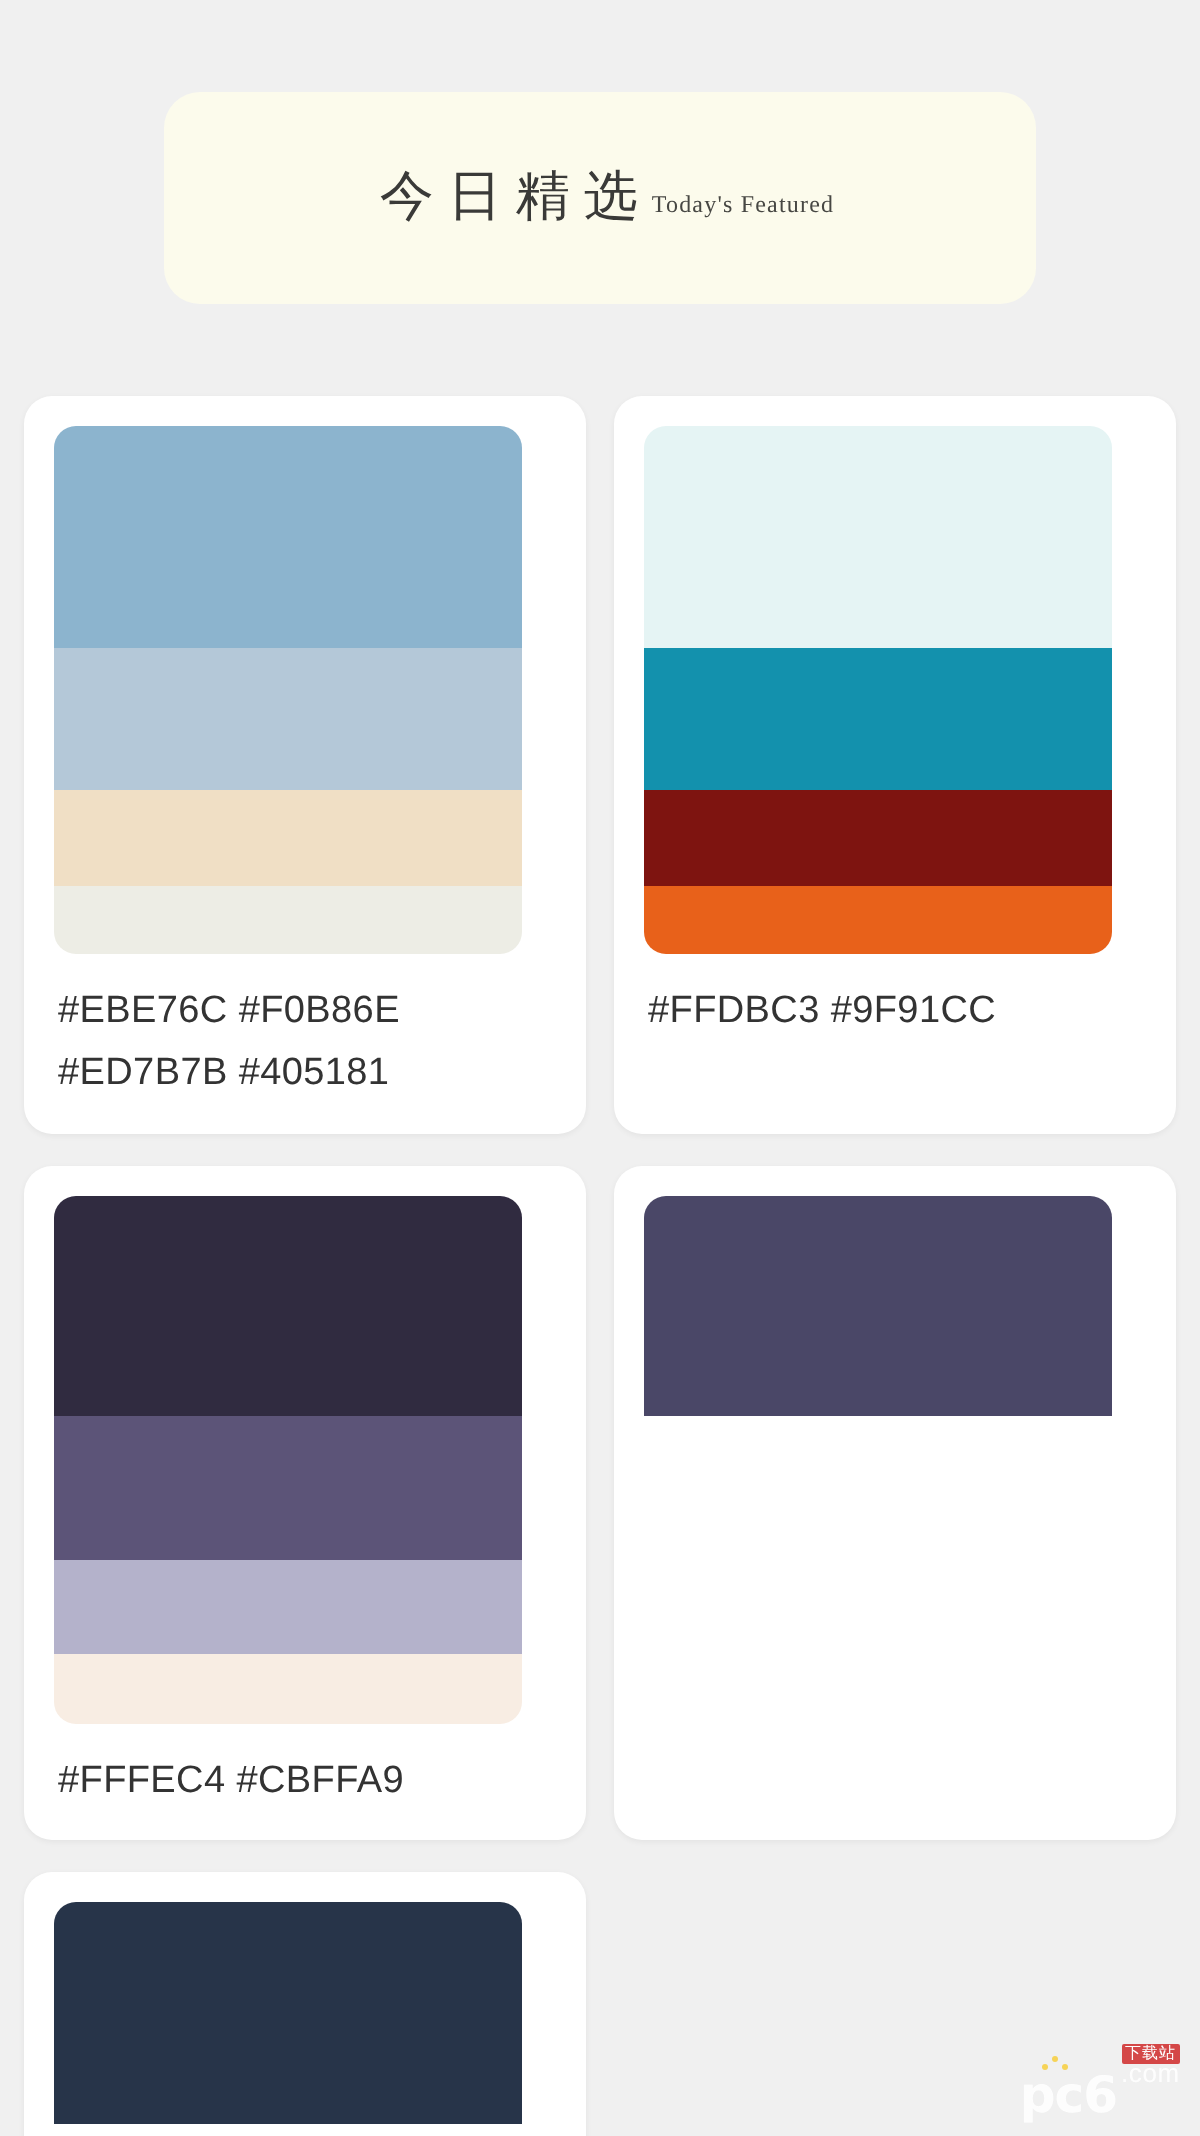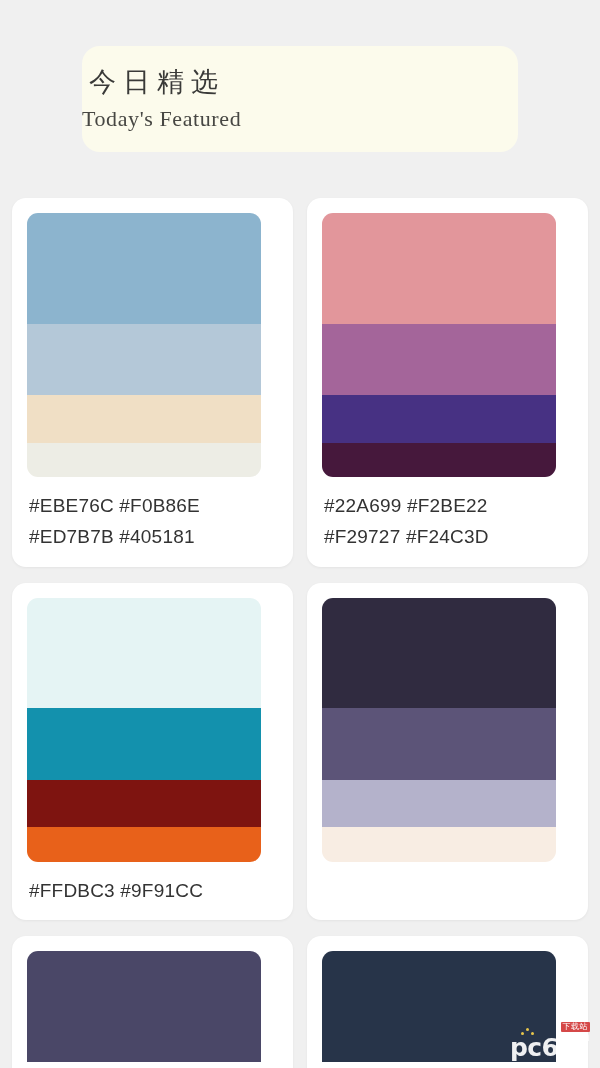--- a/index.html
+++ b/index.html
@@ -28,37 +28,38 @@
   
   .header-banner {
     position: absolute;
     left: 82px;
     top: 46px;
     width: 436px;
     height: 106px;
     background: #FCFBEC;
     border-radius: 18px;
     display: flex;
-    flex-direction: column;
+    flex-direction: row;
+    align-items: center;
     justify-content: center;
   }
 
   .header-title-cn {
     font-family: "Liberation Serif", "DejaVu Serif", serif;
     font-size: 27px;
     letter-spacing: 7px;
     text-indent: 7px;
     color: #3A3A38;
     line-height: 1.25;
     white-space: nowrap;
   }
 
   .header-title-en {
     font-family: "Liberation Serif", "DejaVu Serif", serif;
-    font-size: 22px;
+    font-size: 12px;
     letter-spacing: 0.6px;
     color: #474743;
     margin-top: 6px;
     white-space: nowrap;
   }
 
   
   .card-grid {
     position: absolute;
     left: 12px;
@@ -191,32 +192,20 @@
         <div class="swatch-band band-2" style="background: rgb(180, 200, 216);"></div>
         <div class="swatch-band band-3" style="background: rgb(240, 223, 197);"></div>
         <div class="swatch-band band-4" style="background: rgb(237, 237, 229);"></div>
       </div>
       <div class="hex-labels">
         <div class="hex-line">#EBE76C #F0B86E</div>
         <div class="hex-line">#ED7B7B #405181</div>
       </div>
     </div>
 
-    <div class="palette-card">
-      <div class="swatch-stack">
-        <div class="swatch-band band-1" style="background: rgb(226, 150, 155);"></div>
-        <div class="swatch-band band-2" style="background: rgb(164, 101, 154);"></div>
-        <div class="swatch-band band-3" style="background: rgb(71, 49, 131);"></div>
-        <div class="swatch-band band-4" style="background: rgb(70, 24, 60);"></div>
-      </div>
-      <div class="hex-labels">
-        <div class="hex-line">#22A699 #F2BE22</div>
-        <div class="hex-line">#F29727 #F24C3D</div>
-      </div>
-    </div>
 
     <div class="palette-card">
       <div class="swatch-stack">
         <div class="swatch-band band-1" style="background: rgb(229, 244, 244);"></div>
         <div class="swatch-band band-2" style="background: rgb(19, 145, 173);"></div>
         <div class="swatch-band band-3" style="background: rgb(126, 20, 16);"></div>
         <div class="swatch-band band-4" style="background: rgb(232, 97, 26);"></div>
       </div>
       <div class="hex-labels">
         <div class="hex-line">#FFDBC3 #9F91CC</div>
@@ -224,20 +213,21 @@
     </div>
 
     <div class="palette-card">
       <div class="swatch-stack">
         <div class="swatch-band band-1" style="background: rgb(48, 43, 64);"></div>
         <div class="swatch-band band-2" style="background: rgb(92, 84, 120);"></div>
         <div class="swatch-band band-3" style="background: rgb(180, 178, 203);"></div>
         <div class="swatch-band band-4" style="background: rgb(248, 237, 227);"></div>
       </div>
       <div class="hex-labels">
+        <div class="hex-line">#FFFEC4 #CBFFA9</div>
       </div>
     </div>
 
     <div class="palette-card clipped">
       <div class="swatch-stack">
         <div class="swatch-band band-1" style="background: rgb(74, 71, 103);"></div>
 
       </div>
       <div class="hex-labels">
         <div class="hex-line"></div>

